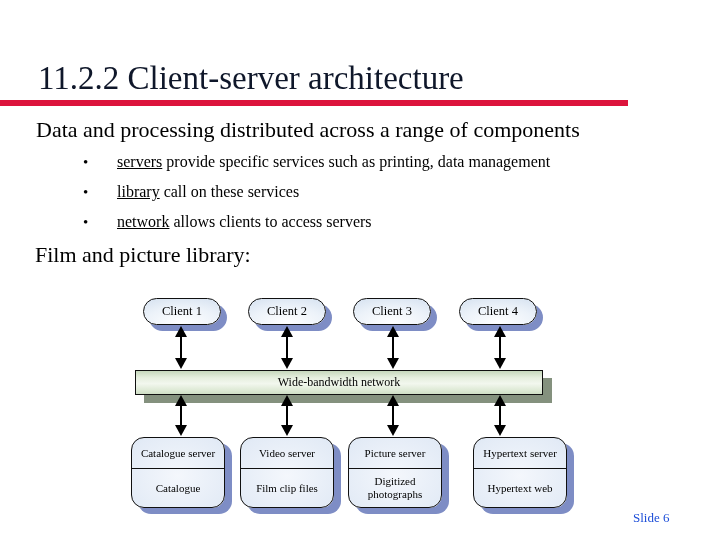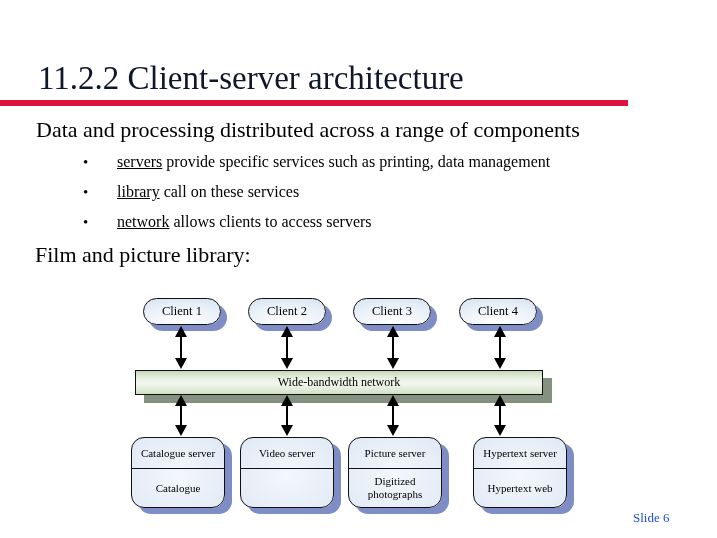--- a/index.html
+++ b/index.html
@@ -141,20 +141,21 @@
       <div class="shaft"></div>
       <div class="ah-down"></div>
     </div>
 
   <div class="server-node" style="left:131px">
     <div class="server-name">Catalogue server</div>
     <div class="server-store">Catalogue</div>
   </div>
   <div class="server-node" style="left:240px">
     <div class="server-name">Video server</div>
+    <div class="server-store">Film clip files</div>
   </div>
   <div class="server-node" style="left:348px">
     <div class="server-name">Picture server</div>
     <div class="server-store">Digitized photographs</div>
   </div>
   <div class="server-node" style="left:473px">
     <div class="server-name">Hypertext server</div>
     <div class="server-store">Hypertext web</div>
   </div>
 

